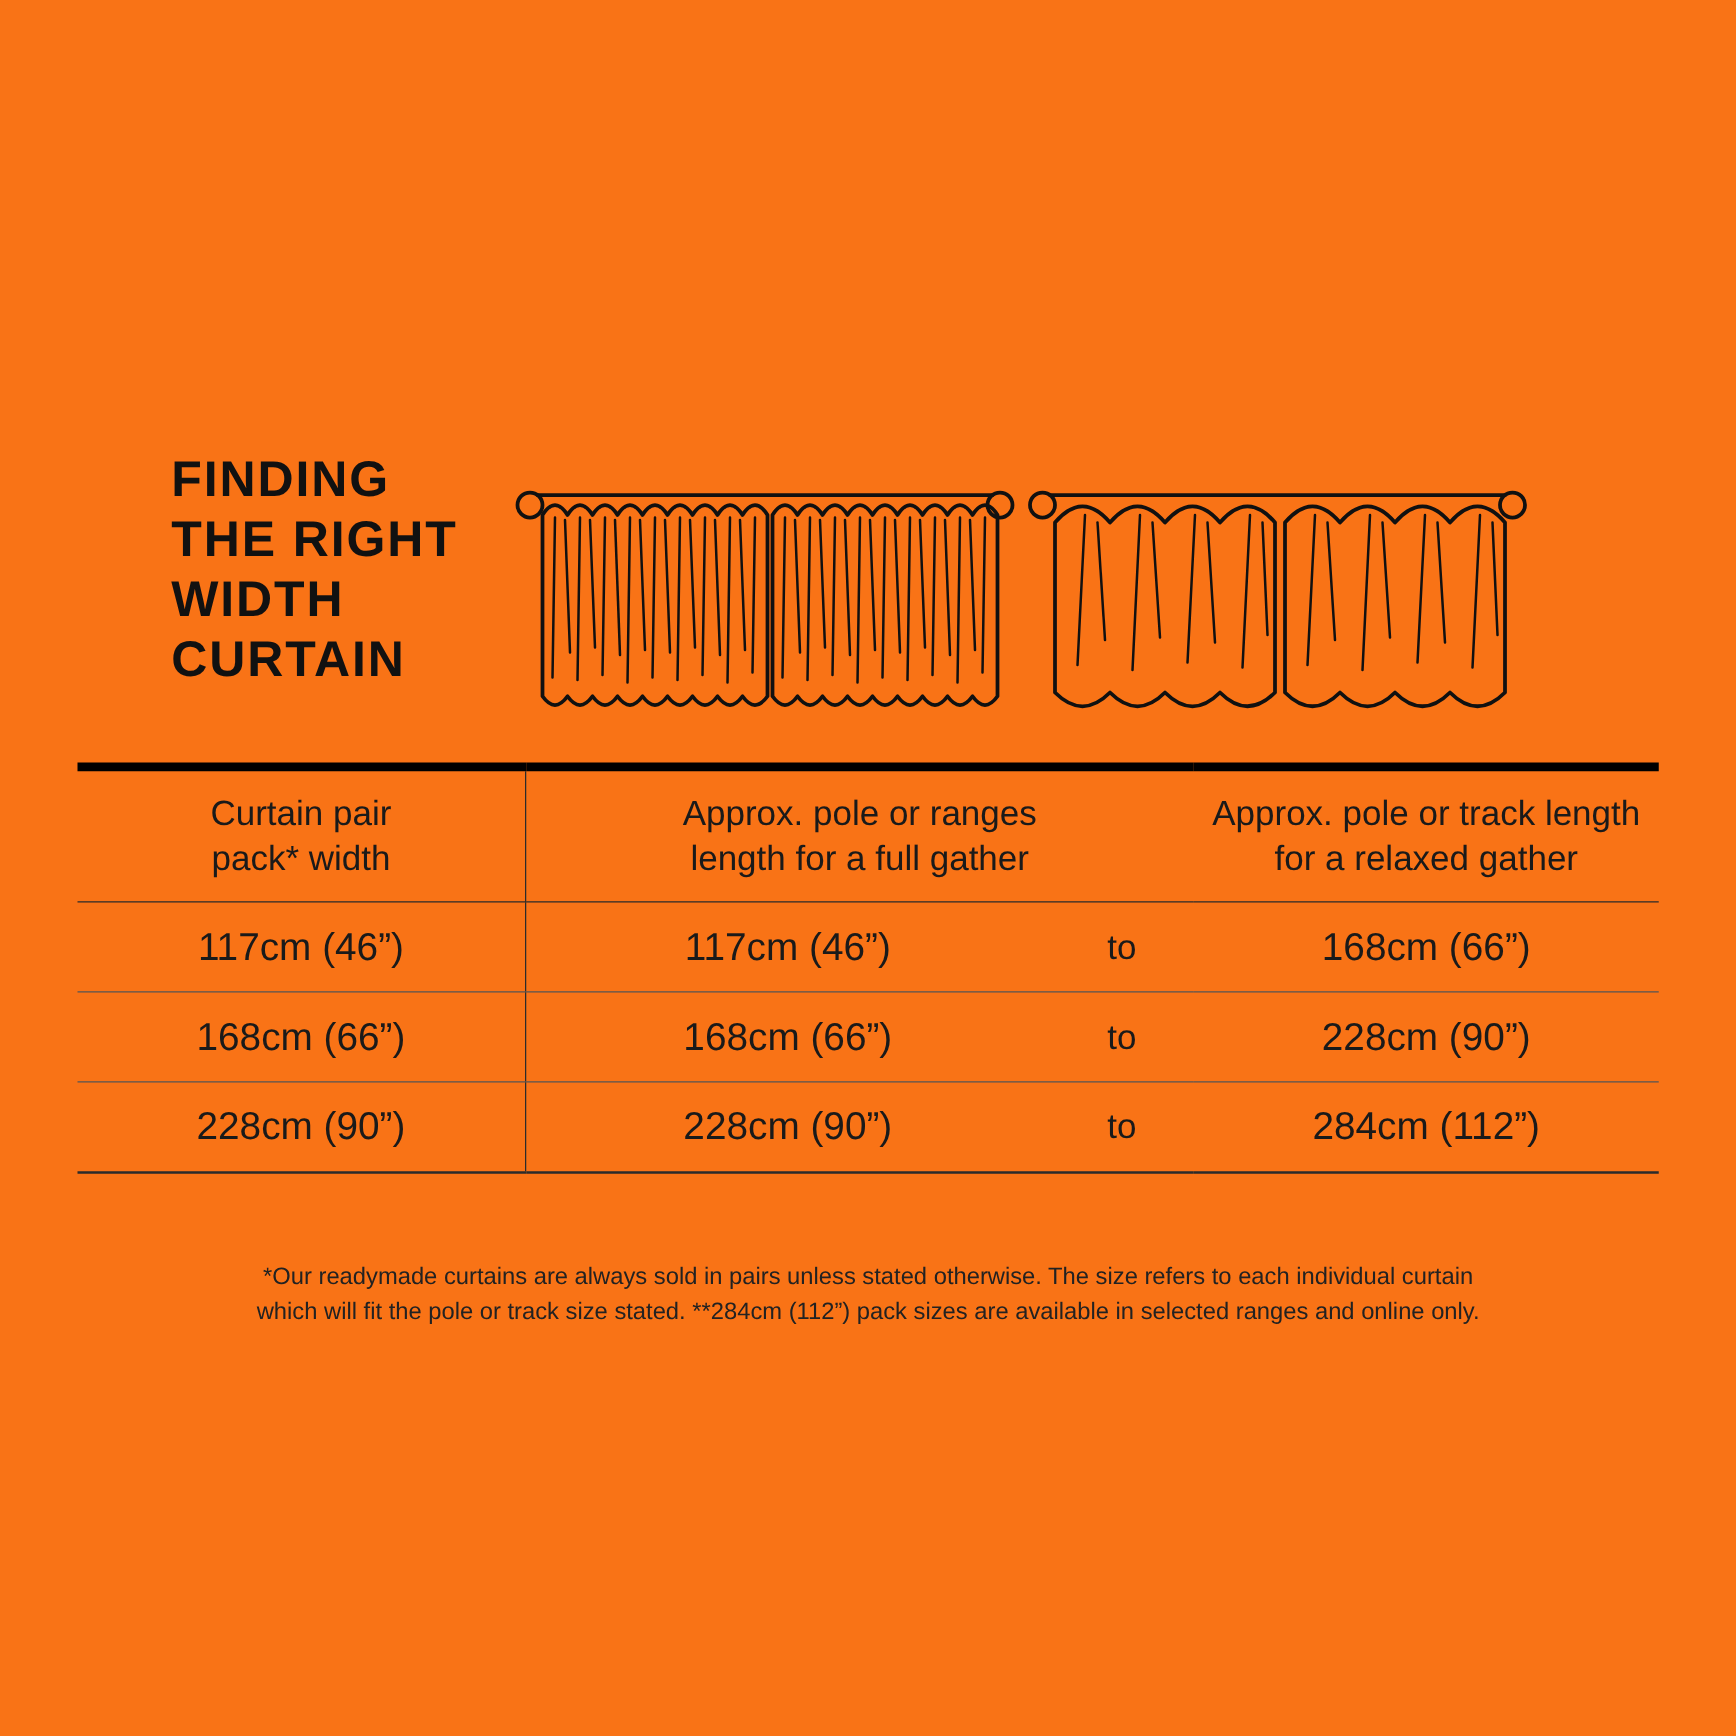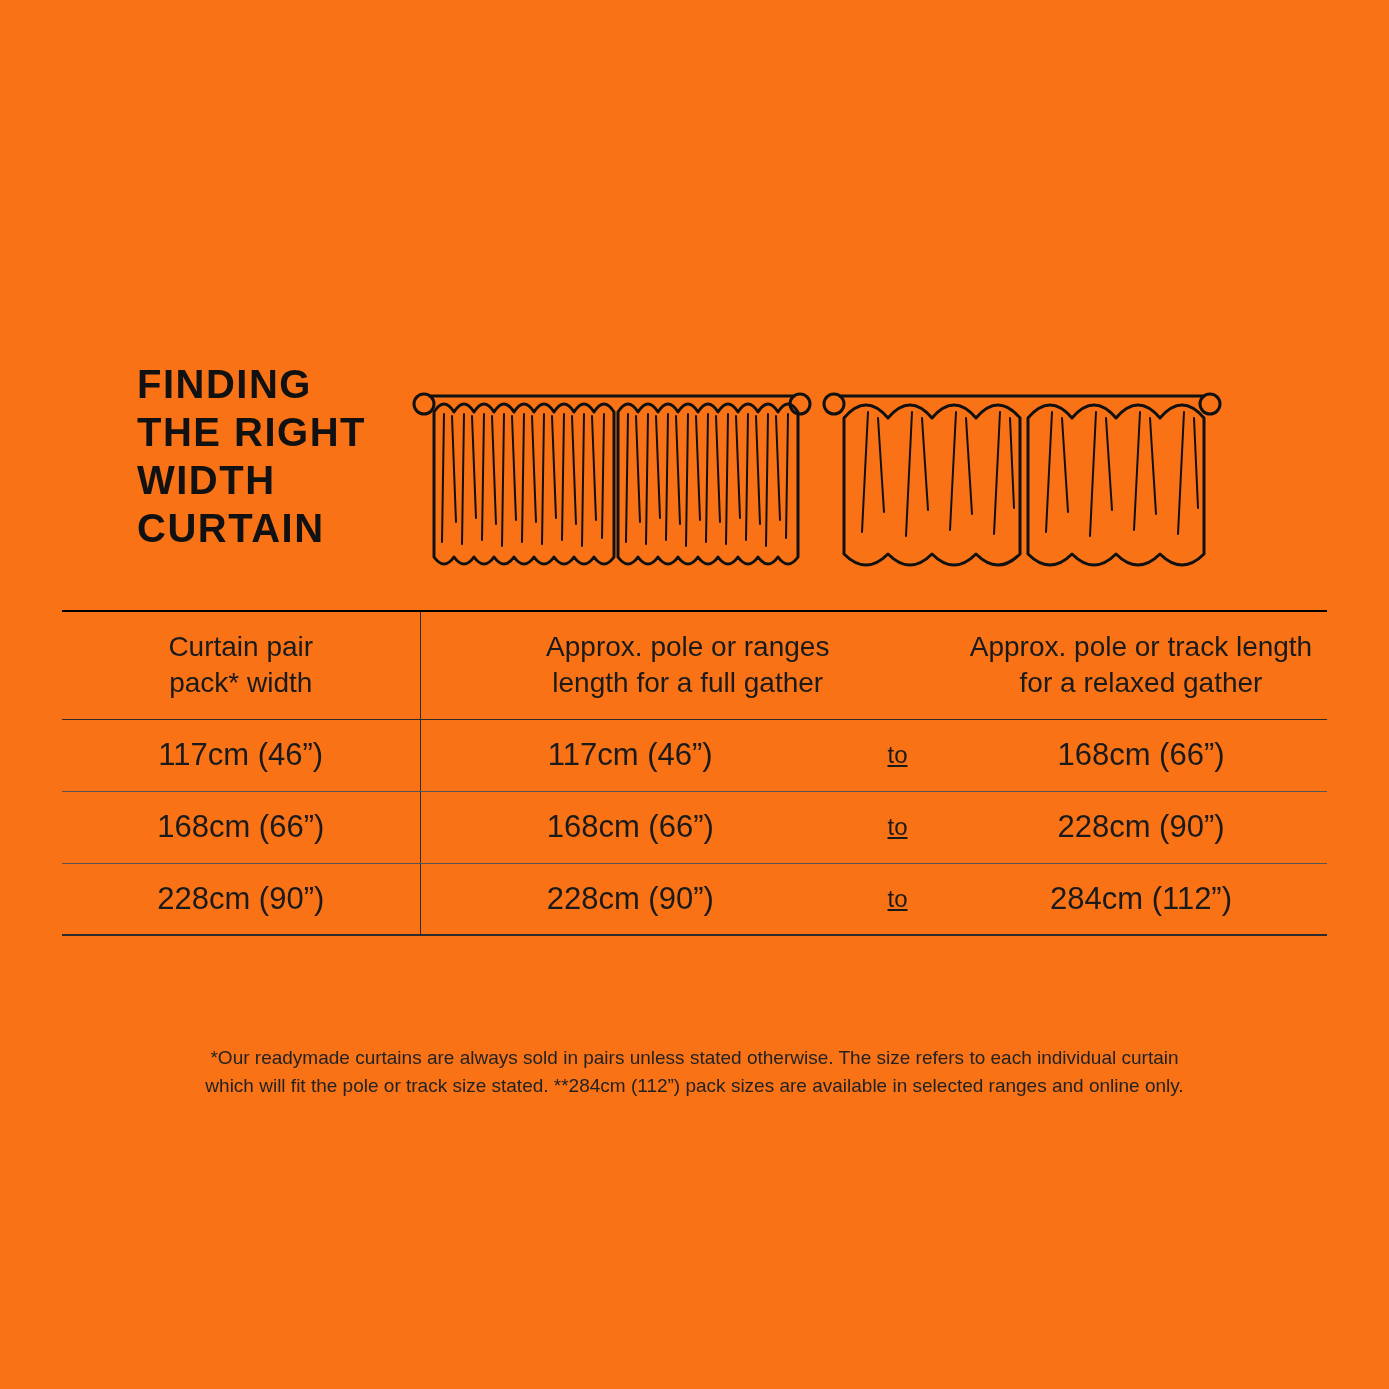--- a/index.html
+++ b/index.html
@@ -65,21 +65,21 @@
     top: 610px;
     width: 1265px;
     border-collapse: collapse;
     table-layout: fixed;
   }
   .table td, .table th {
     padding: 0;
     margin: 0;
   }
   .head-row th {
-    border-top: 2px solid #000000;
+    border-top: 7px solid #000000;
     border-bottom: 1px solid #2b2b2b;
     font-weight: normal;
     font-size: 28px;
     line-height: 1.28;
     color: #1a1a1a;
     text-align: center;
     vertical-align: middle;
     height: 108px;
     padding: 6px 10px;
     box-sizing: border-box;
@@ -101,29 +101,28 @@
     color: #1a1a1a;
     box-sizing: border-box;
   }
   .data-row td.c1 {
     border-right: 1px solid #2b2b2b;
   }
   .data-row:last-child td {
     border-bottom: 2px solid #2b2b2b;
   }
   .data-row td.to {
-    font-size: 24px;
-    text-decoration: underline;
+    font-size: 28px;
   }
 
   
   .footnote {
     position: absolute;
     left: 62px;
-    top: 1044px;
+    top: 1008px;
     width: 1265px;
     text-align: center;
     font-size: 19px;
     line-height: 1.45;
     color: #222;
   }
   .footnote .fn-line { display: block; }
 </style>
 </head>
 <body>

